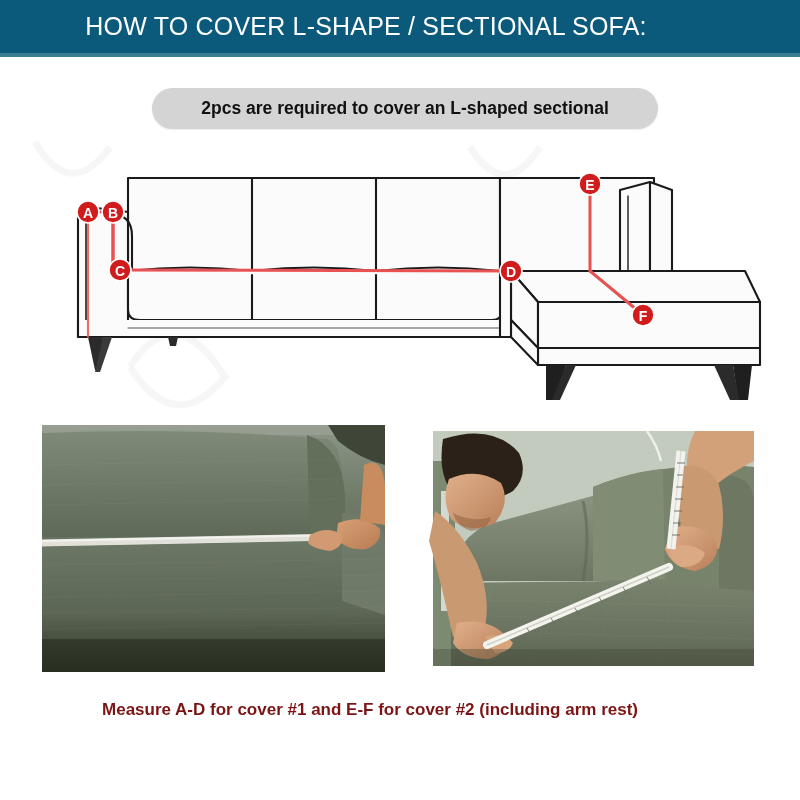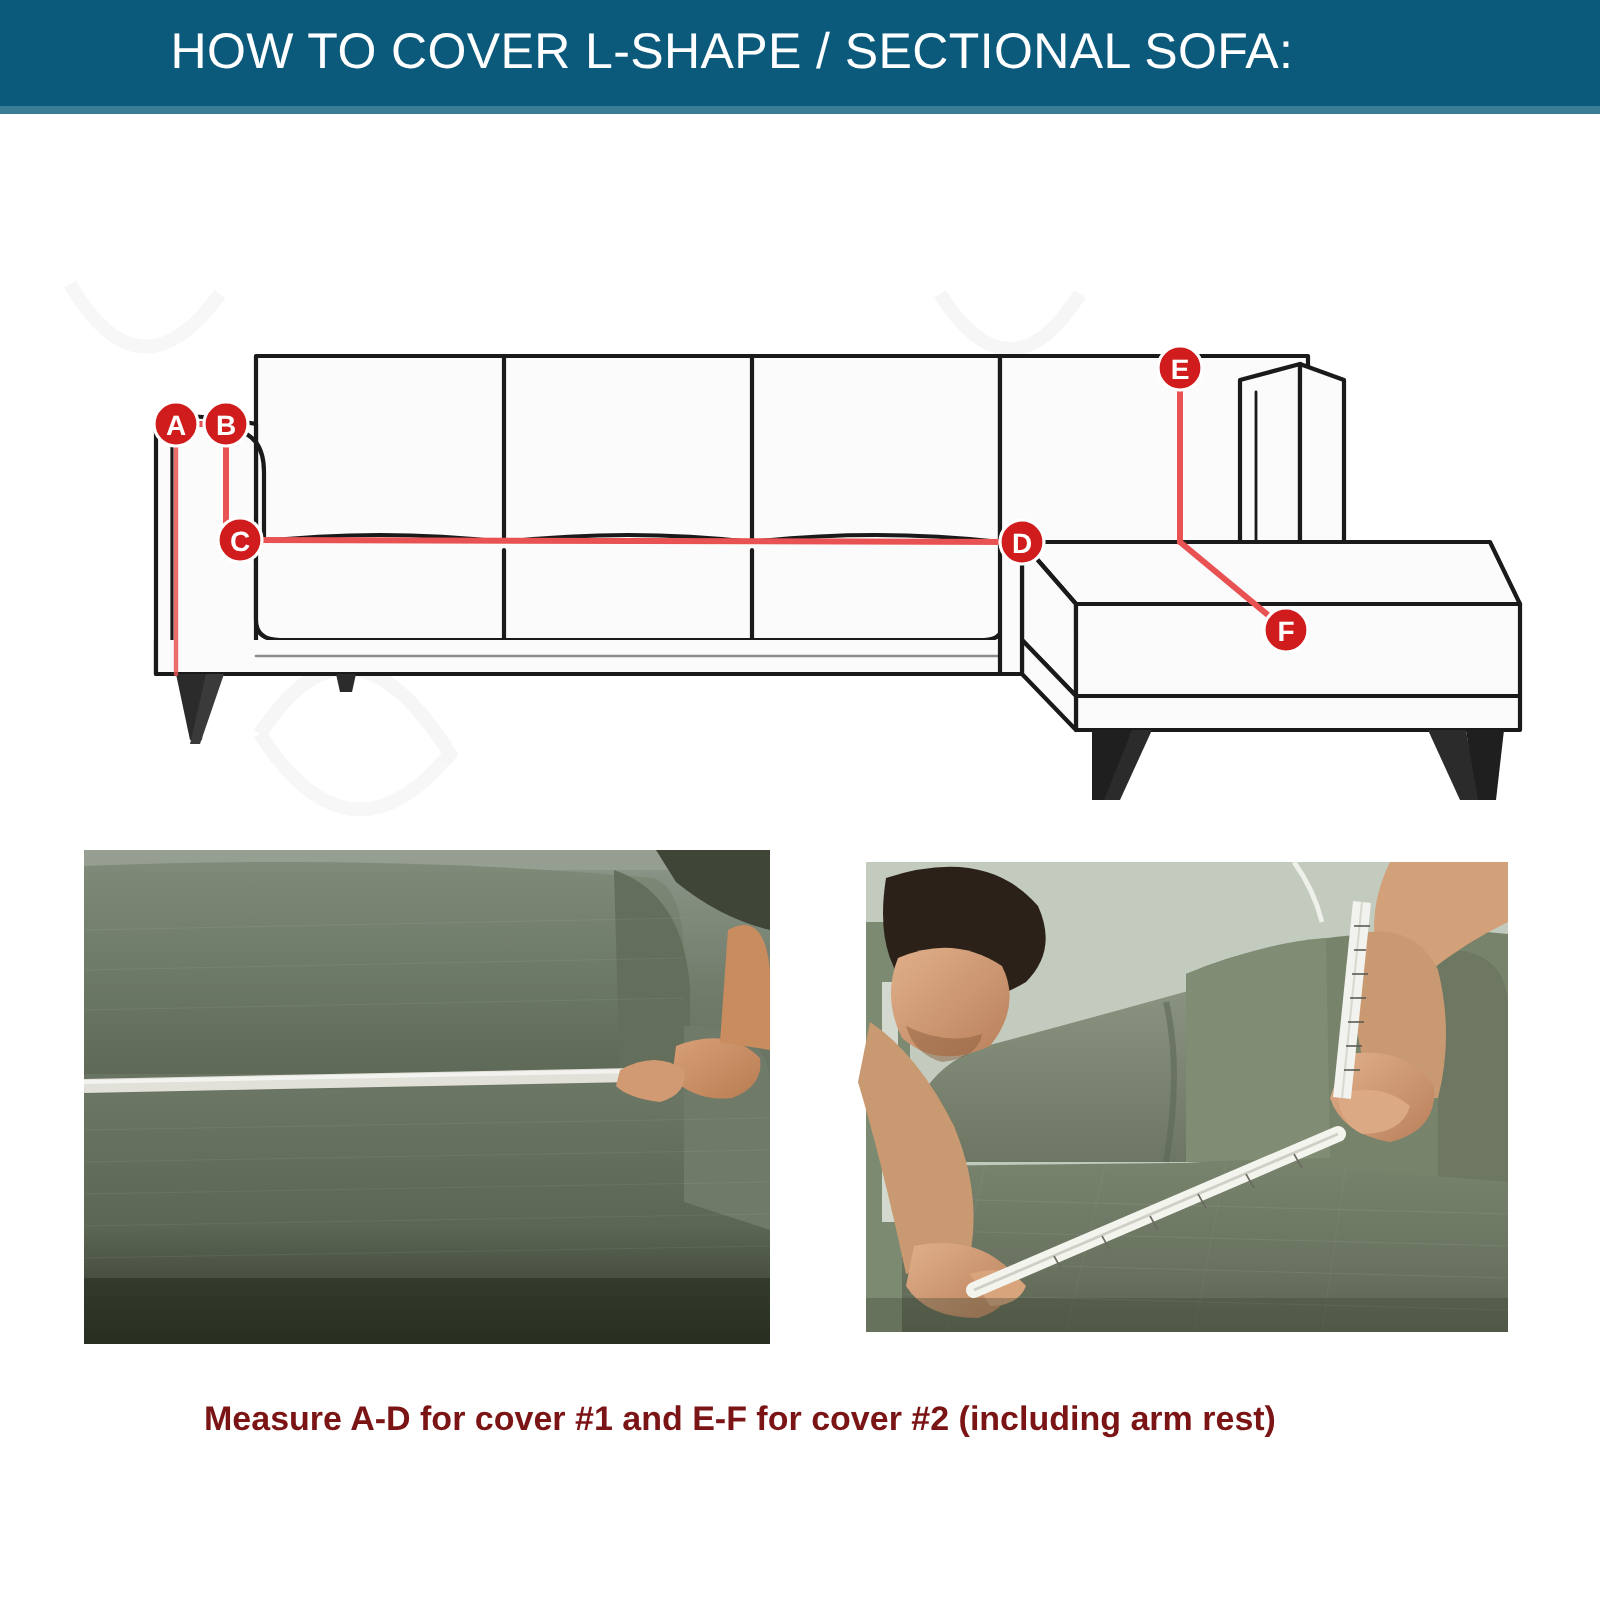--- a/index.html
+++ b/index.html
@@ -64,20 +64,23 @@
 </style>
 </head>
 <body>
 
 <div id="page">
 
   <div class="banner"></div>
   <div class="banner-underline"></div>
   <div class="banner-title">HOW TO COVER L-SHAPE / SECTIONAL SOFA:</div>
 
+  <div class="pill">
+    <span class="pill-text">2pcs are required to cover an L-shaped sectional</span>
+  </div>
 
   <div class="diagram">
     <svg width="800" height="280" viewBox="0 0 800 280" xmlns="http://www.w3.org/2000/svg">
 
       <g opacity="0.055" fill="none" stroke="#6a6a6a" stroke-width="7">
         <path d="M35 10 q35 60 75 5"></path>
         <path d="M205 95 q50 -75 100 5 q-55 60 -100 -5"></path>
         <path d="M400 120 q45 -70 95 10"></path>
         <path d="M130 235 q45 -70 95 10 q-50 60 -95 -10"></path>
         <path d="M470 15 q35 55 70 0"></path>

